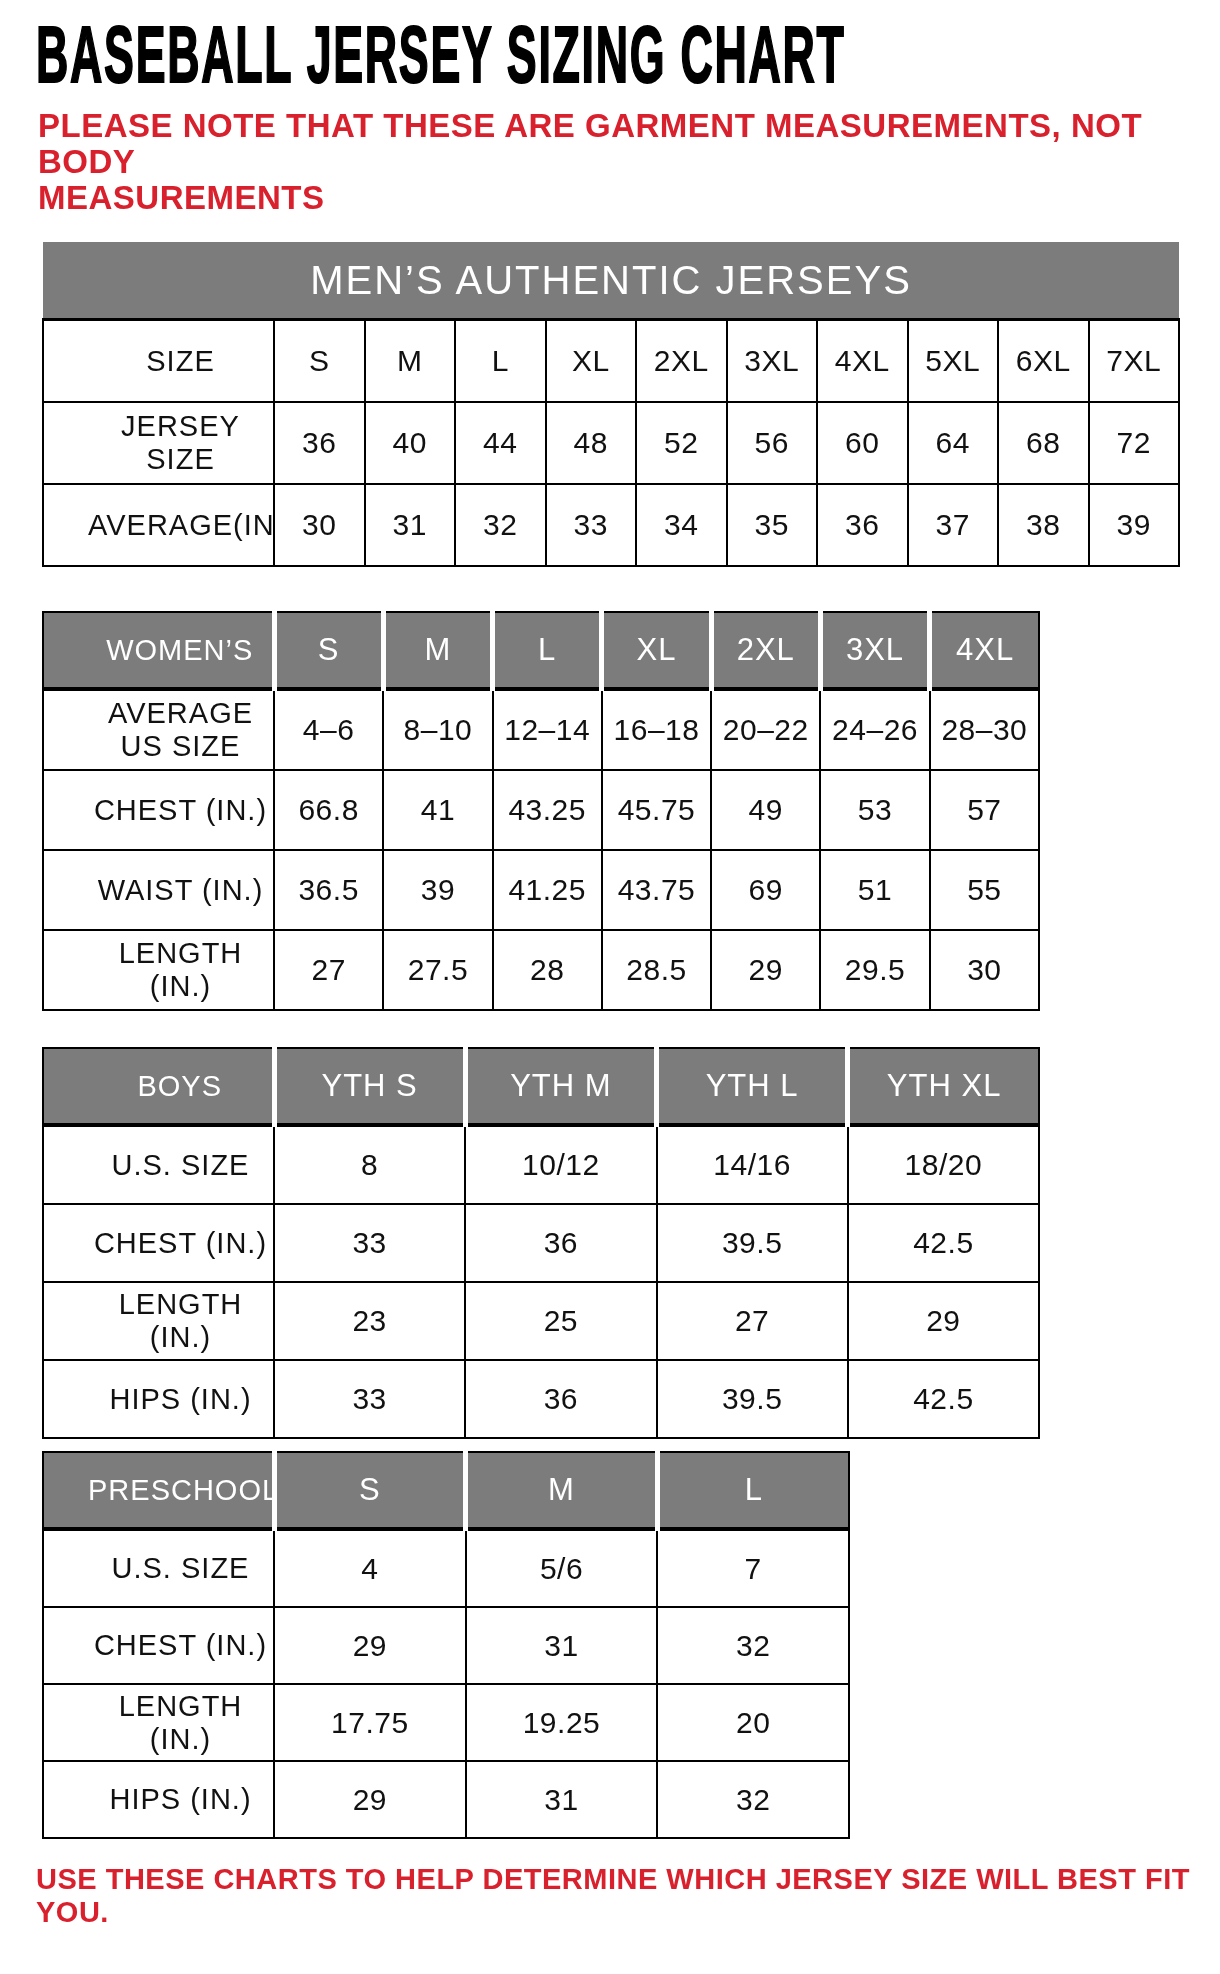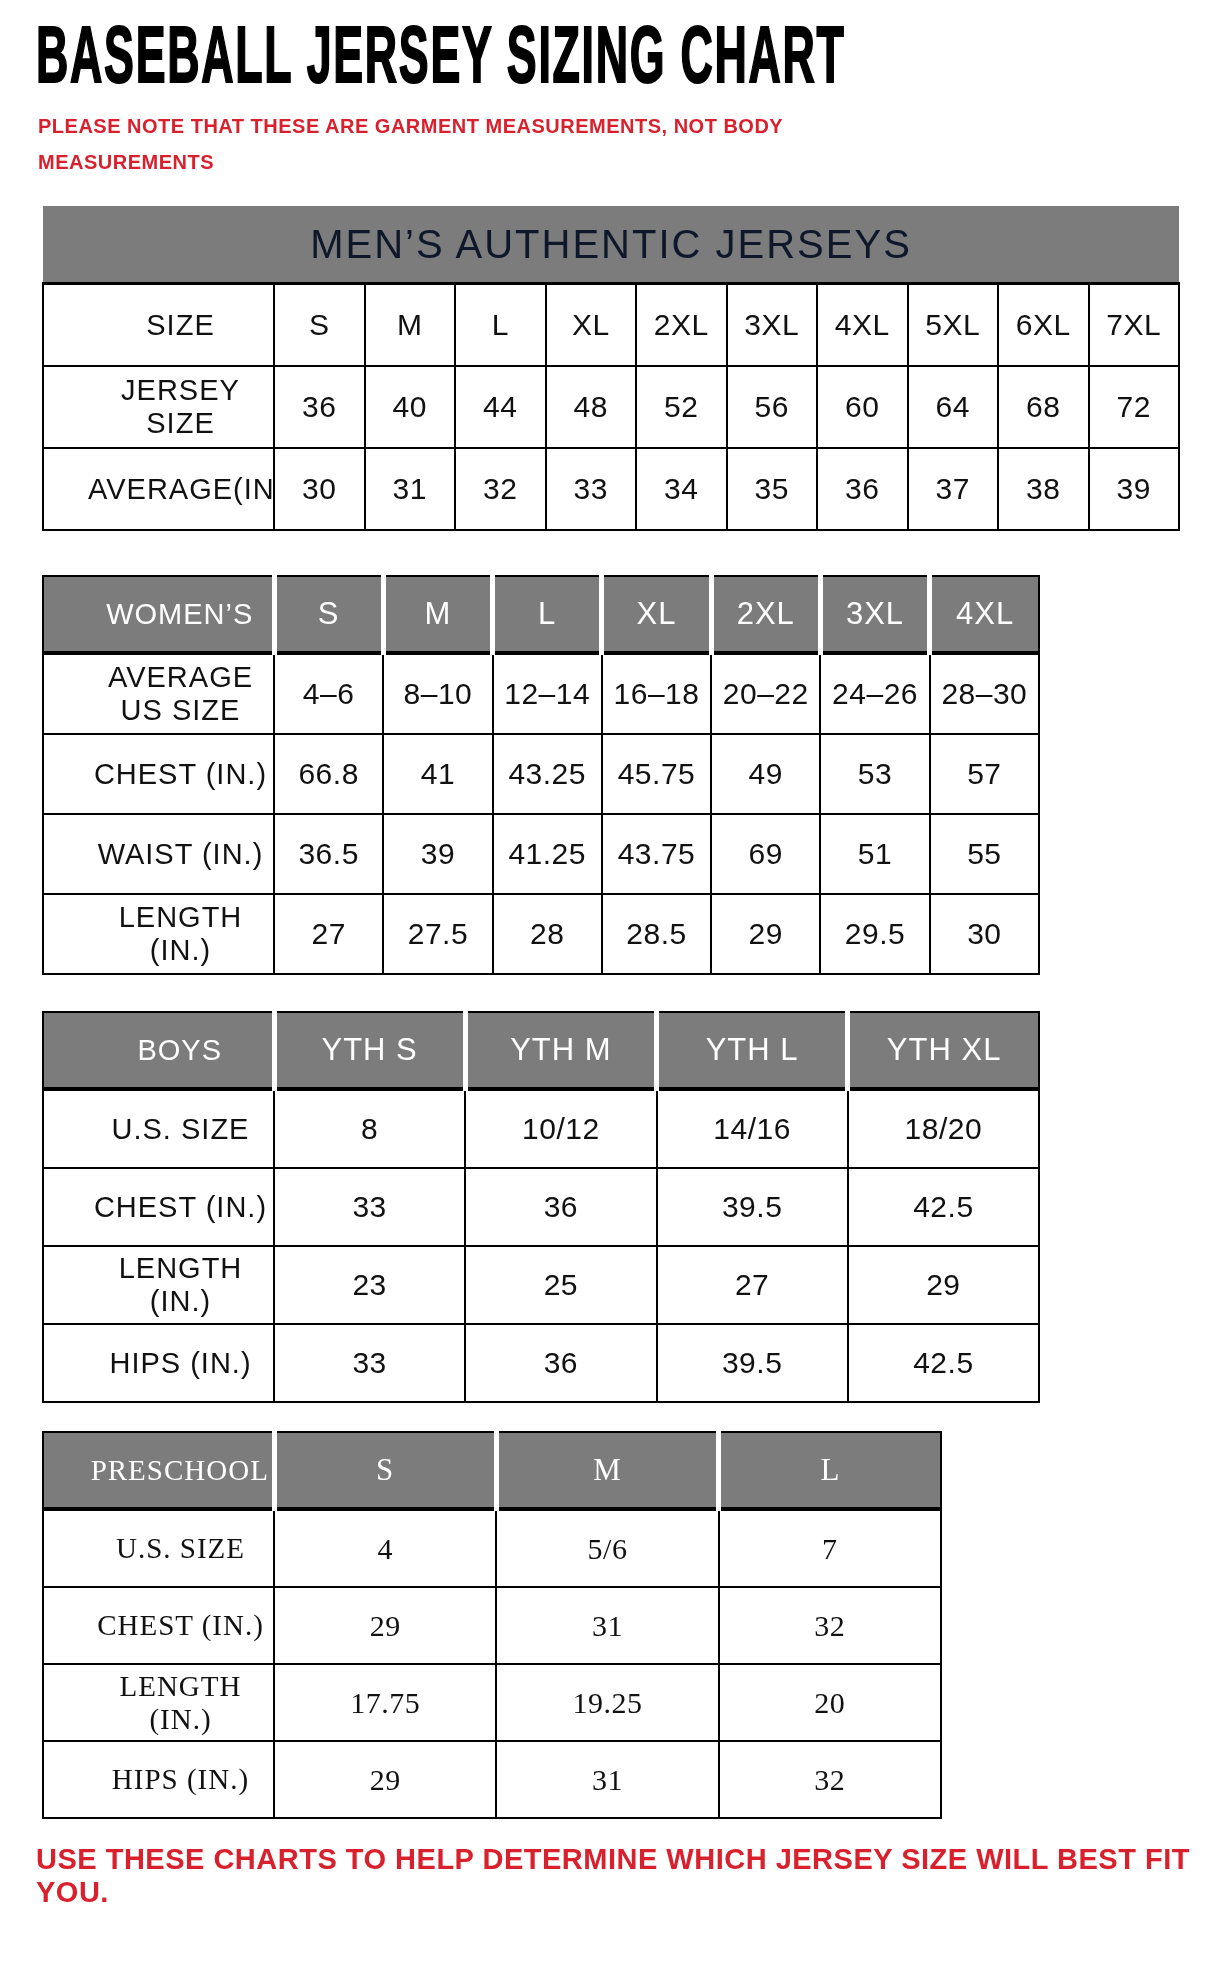--- a/index.html
+++ b/index.html
@@ -8,50 +8,50 @@
     font-family:"Liberation Sans","DejaVu Sans",sans-serif;color:#111;
   }
   .page{padding:16px 0 0 36px;}
   h1.title{
     margin:0;height:78px;line-height:78px;font-size:80px;font-weight:bold;
     letter-spacing:3px;white-space:nowrap;color:#000;
     transform:scaleX(0.56);transform-origin:left center;
     -webkit-text-stroke:2px #000;
   }
   .note{
-    margin:14px 0 0 2px;font-size:20px;line-height:36px;letter-spacing:.5px;
+    margin:14px 0 0 2px;font-size:33px;line-height:36px;letter-spacing:.5px;
     color:#d9212e;font-weight:bold;
   }
   table.tbl{
     border-collapse:collapse;table-layout:fixed;margin-left:6px;
   }
   .tbl td,.tbl th{
     border:2px solid #000;text-align:center;vertical-align:middle;
     font-weight:normal;padding:0;overflow:hidden;
   }
   .tbl td.val{font-size:30px;letter-spacing:.5px;}
   .tbl td.lbl,.tbl th.lbl{font-size:29px;letter-spacing:1px;line-height:33px;padding-left:44px;}
   th.banner{
-    border:none;border-bottom:3px solid #000;background:#7c7c7c;color:#0f172a;
+    border:none;border-bottom:3px solid #000;background:#7c7c7c;color:#ffffff;
     font-size:40px;letter-spacing:2px;height:76px;
   }
   tr.ghead th{
     background:#7c7c7c;color:#fff;font-size:31px;letter-spacing:1px;height:74px;
     border-top:2px solid #000;border-bottom:4px solid #000;
     border-left:5px solid #fff;border-right:5px solid #fff;
   }
   tr.ghead th:first-child{border-left:2px solid #000;}
   tr.ghead th:last-child{border-right:2px solid #000;}
   table.mens{width:1138px;margin-top:26px;}
   .mens td{height:80px;}
   table.womens{width:998px;margin-top:44px;}
   .womens td{height:78px;margin-top:48px;}
   table.boys{width:998px;margin-top:36px;}
   .boys td{height:76px;}
-  table.preschool{width:900px;margin-top:28px;font-family:Liberation Serif, serif;}
+  table.preschool{width:808px;margin-top:12px;}
   .preschool td{height:75px;}
   col.c-label{width:231px;}
   .footer{
     margin:24px 0 0 0;font-size:29px;letter-spacing:.5px;color:#d9212e;font-weight:bold;
   }
 </style>
 </head>
 <body>
 
 <div class="page">

